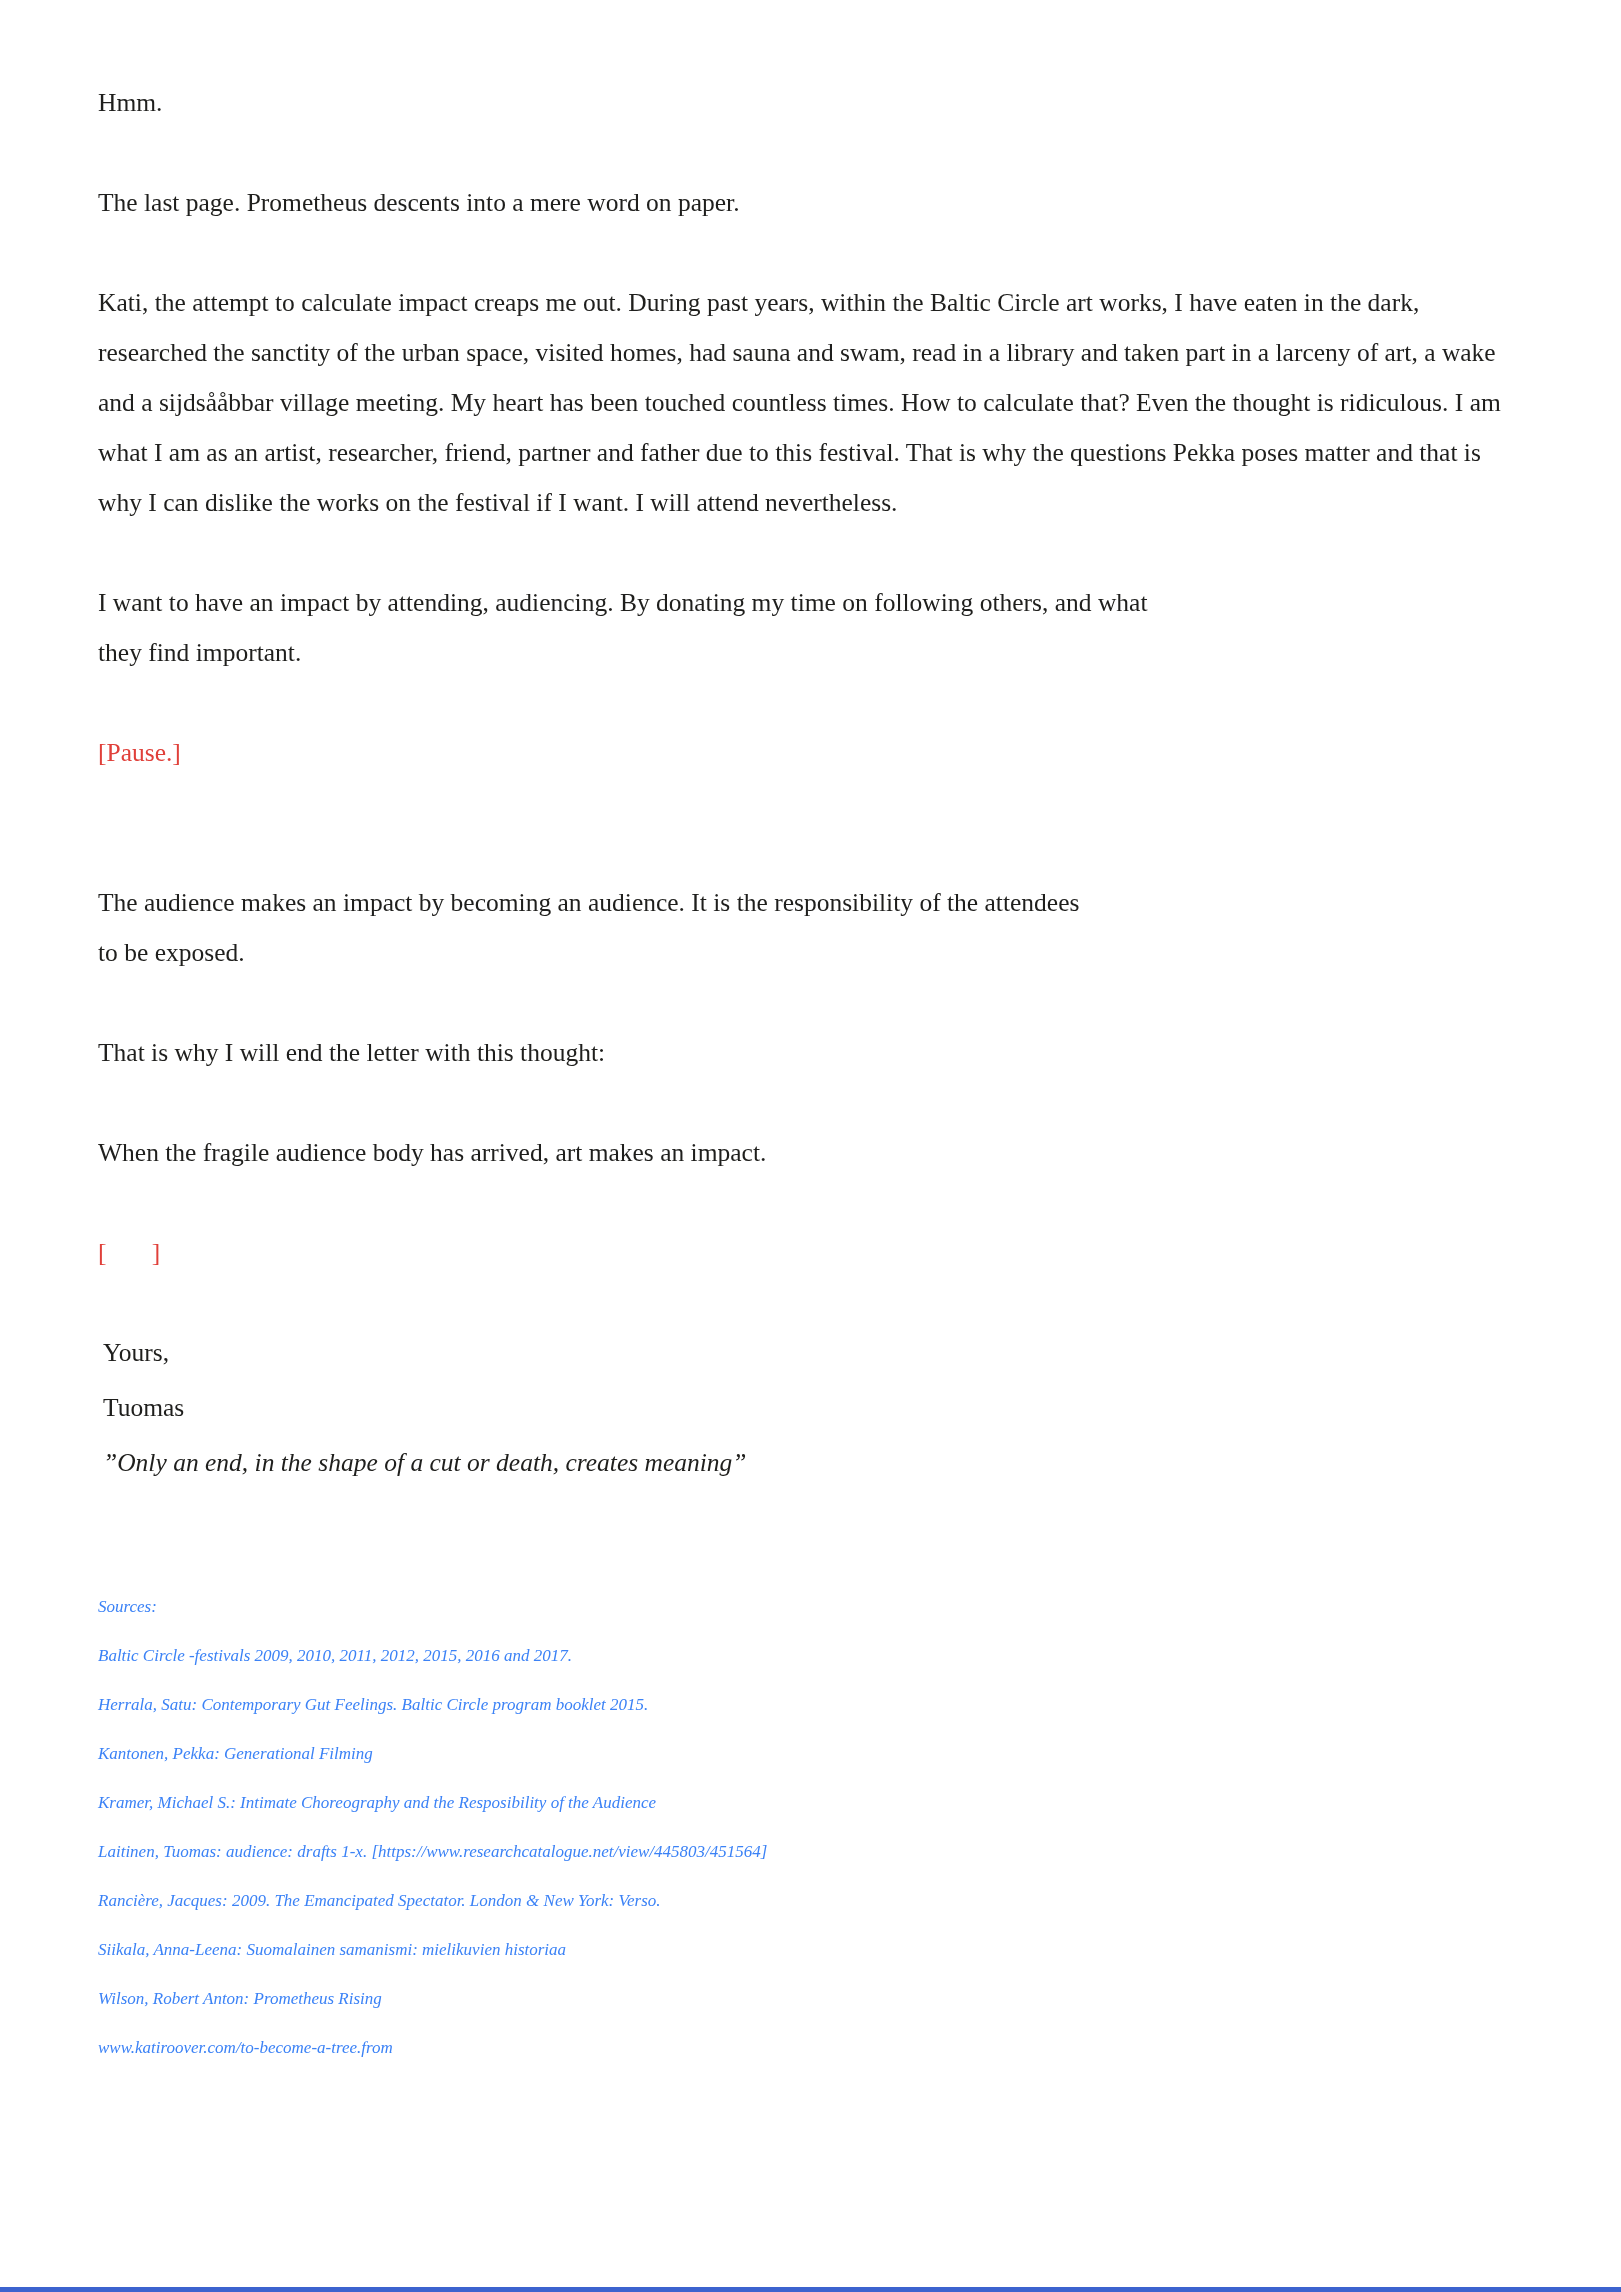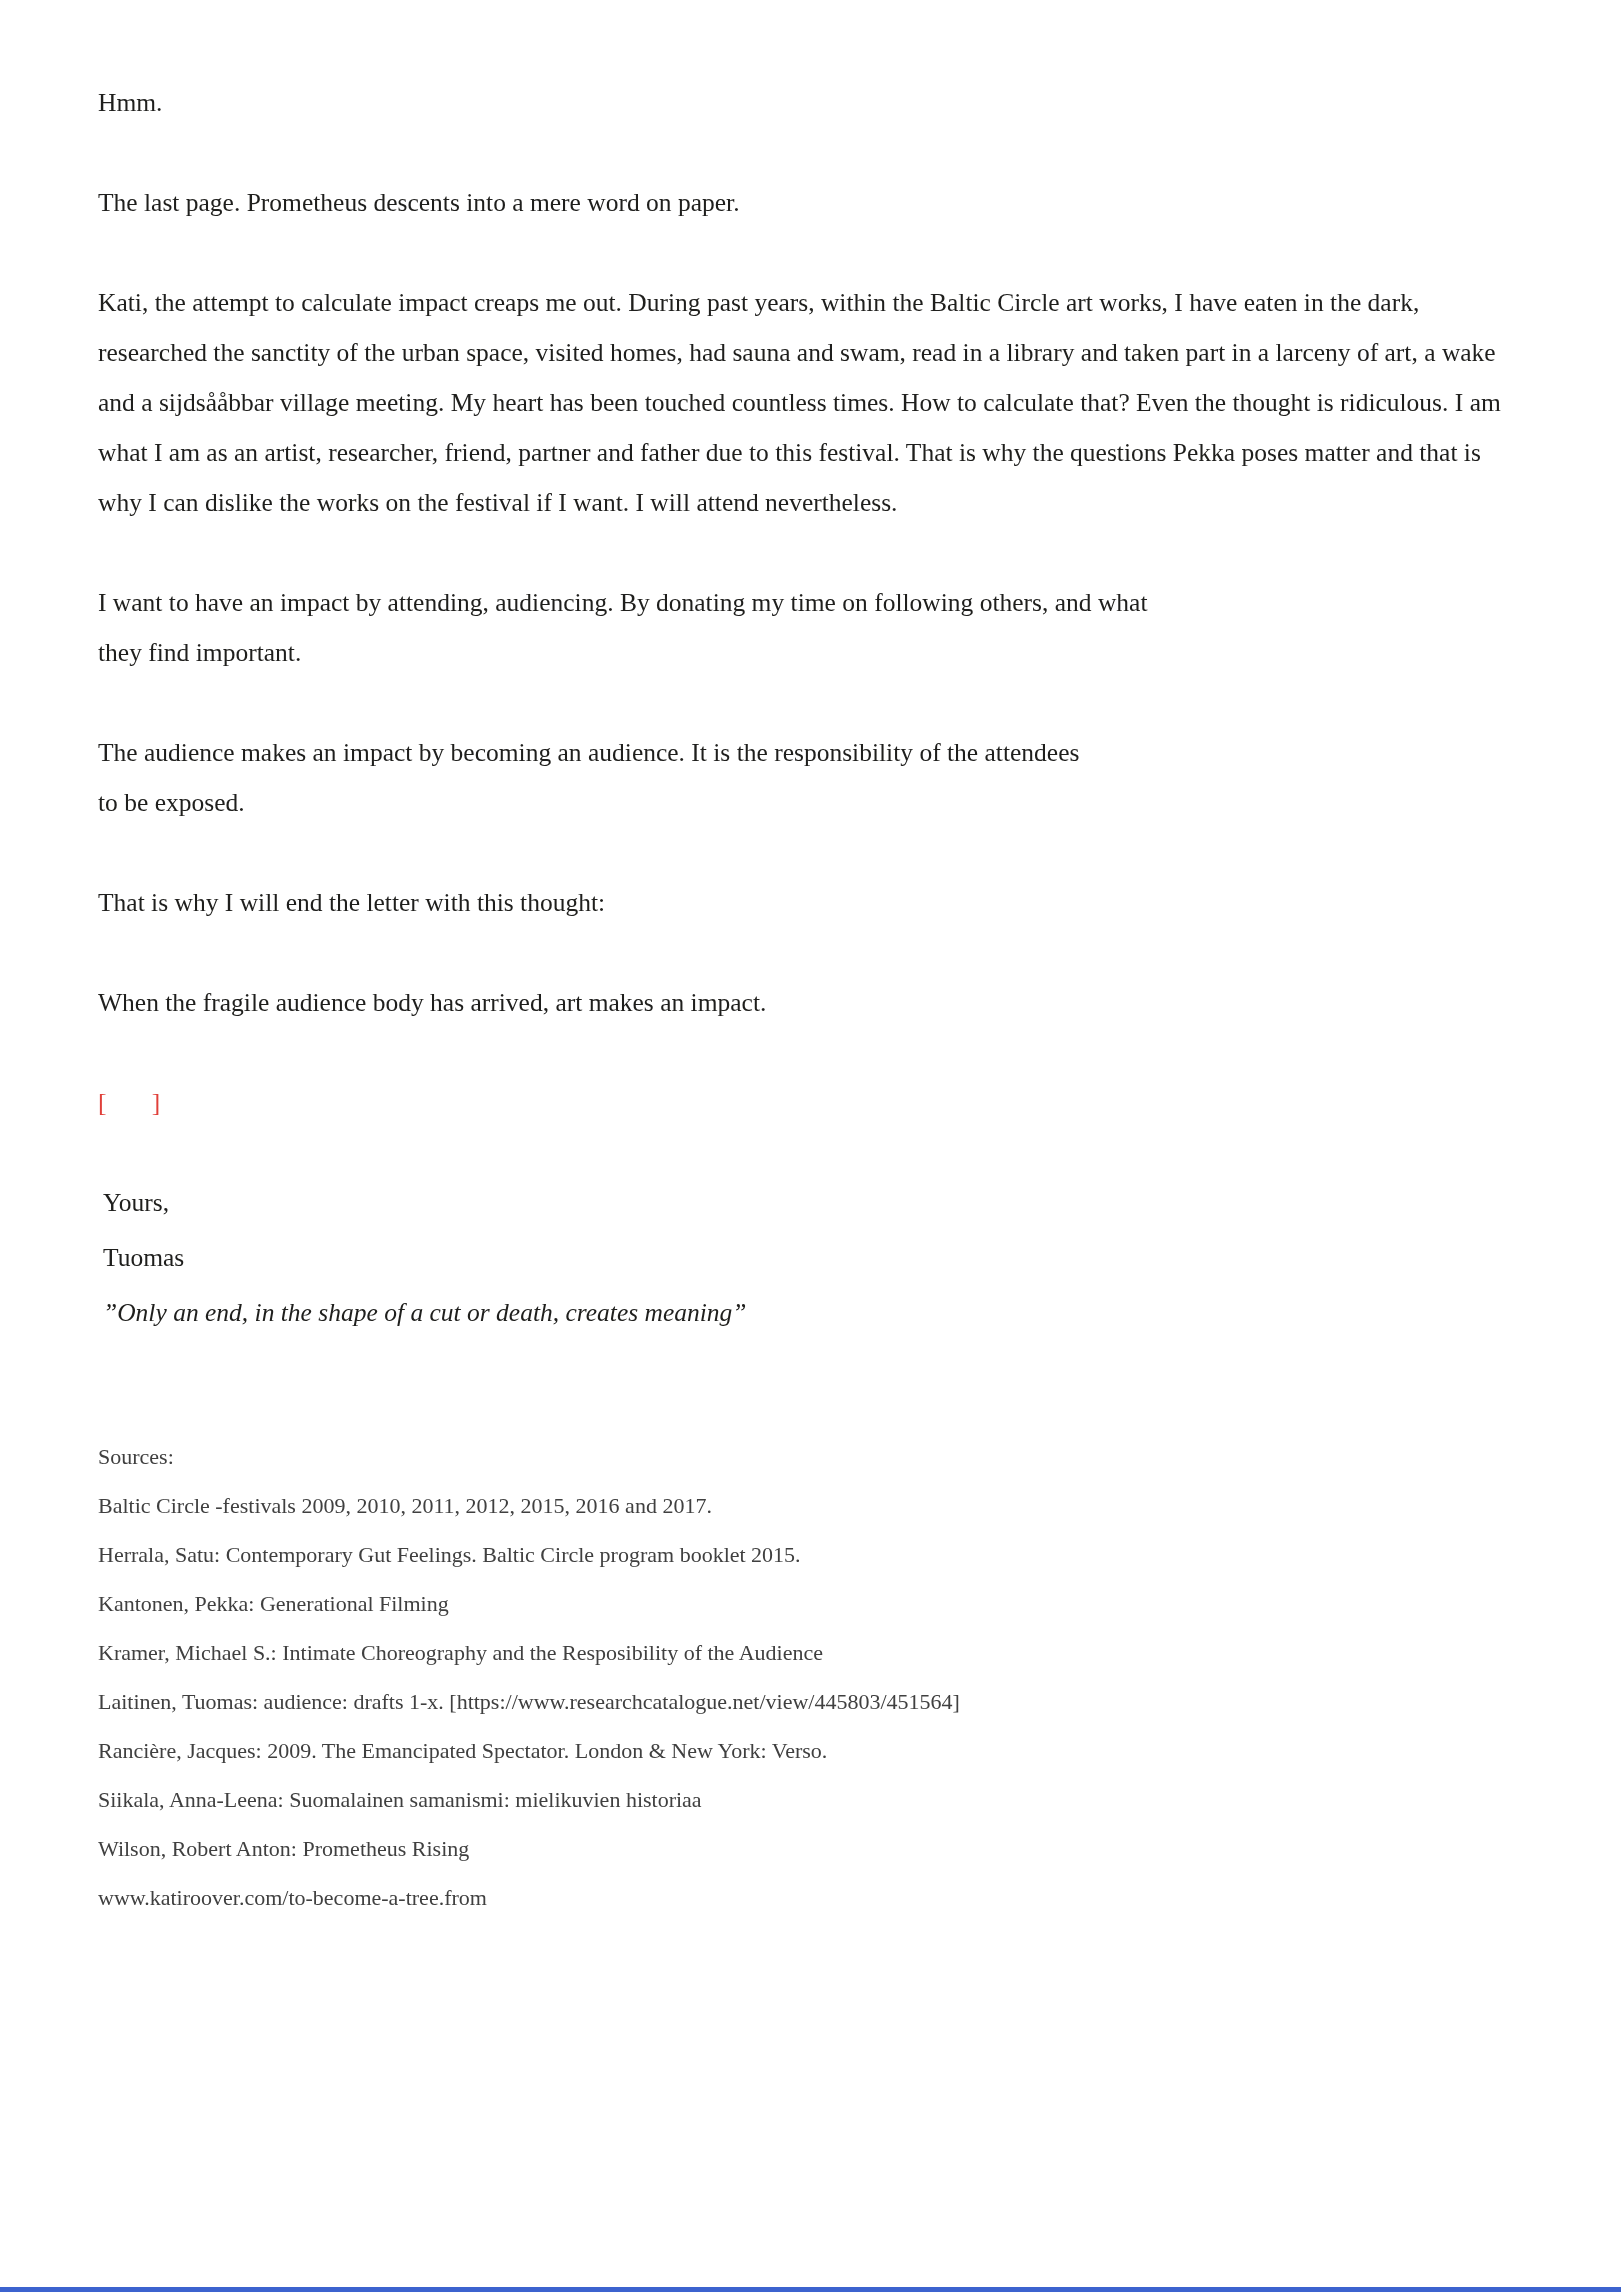--- a/index.html
+++ b/index.html
@@ -37,23 +37,24 @@
     letter-spacing: 1px;
   }
   .signature p {
     margin: 5px;
   }
   .quote {
     font-style: italic;
   }
   .sources {
     margin-top: 94px;
-    font-size: 22px;
+    font-size: 17px;
     line-height: 49px;
-    color: #404040;
+    color: #3b82f6;
+    font-style: italic;
   }
   .sources p {
     margin: 0;
     white-space: pre-wrap;
   }
   .bottom-bar {
     position: absolute;
     left: 0;
     bottom: 0;
     width: 100%;
@@ -69,20 +70,21 @@
 
     <p>Hmm.</p>
 
     <p>The last page. Prometheus descents into a mere word on paper.</p>
 
     <p>Kati, the attempt to calculate impact creaps me out. During past years, within the Baltic Circle art works, I have eaten in the dark, researched the sanctity of the urban space, visited homes, had sauna and swam, read in a library and taken part in a larceny of art, a wake and a sijdsååbbar village meeting. My heart has been touched countless times. How to calculate that? Even the thought is ridiculous. I am what I am as an artist, researcher, friend, partner and father due to this festival. That is why the questions Pekka poses matter and that is why I can dislike the works on the festival if I want. I will attend nevertheless.</p>
 
     <p>I want to have an impact by attending, audiencing. By donating my time on following others, and what
 they find important.</p>
 
+    <p class="red pause">[Pause.]</p>
 
     <p>The audience makes an impact by becoming an audience. It is the responsibility of the attendees
 to be exposed.</p>
 
     <p>That is why I will end the letter with this thought:</p>
 
     <p>When the fragile audience body has arrived, art makes an impact.</p>
 
     <p class="red brackets">[      ]</p>
 

